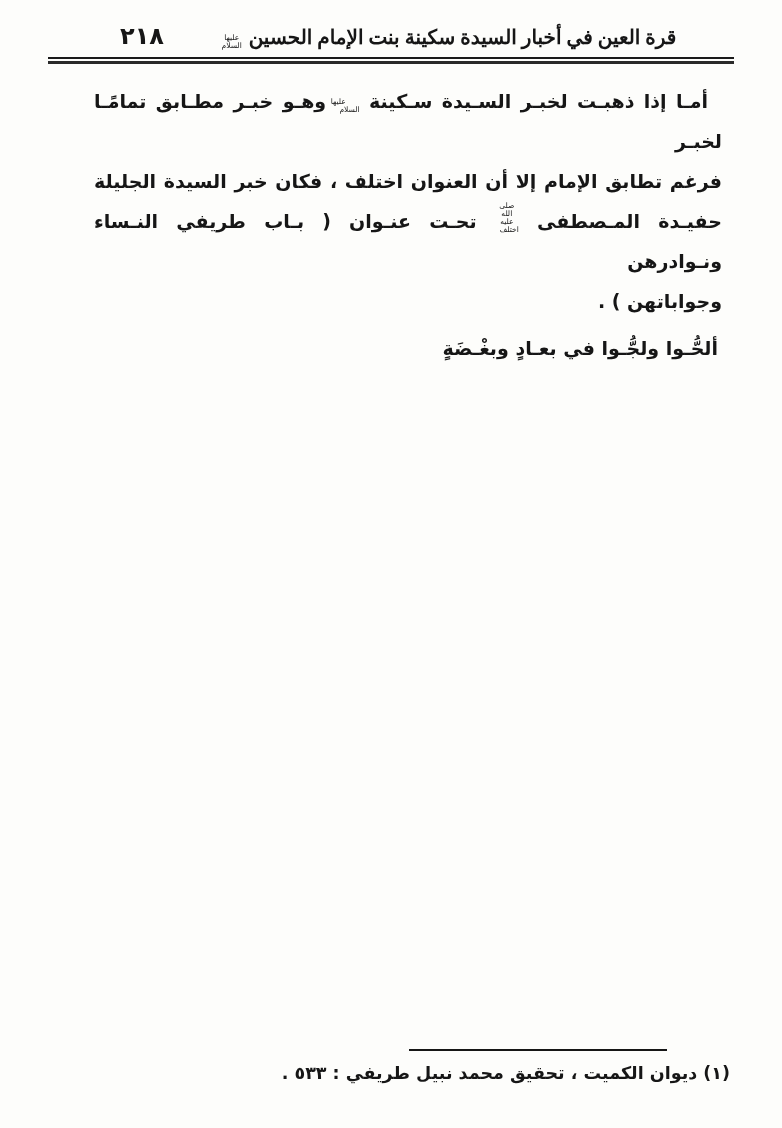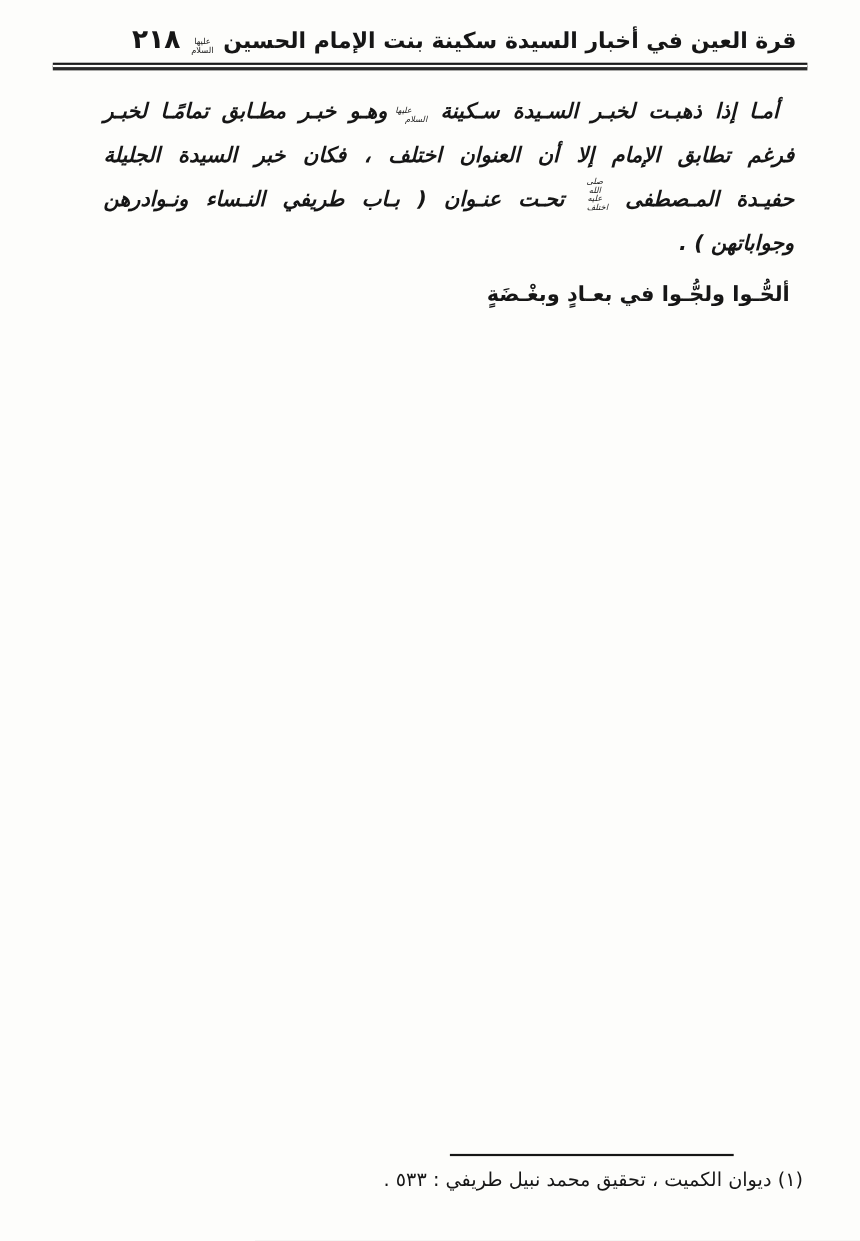--- a/index.html
+++ b/index.html
@@ -20,20 +20,21 @@
     display: flex;
     align-items: flex-end;
     padding: 22px 50px 0 46px;
   }
   .header-title-wrap {
     flex: 1;
     text-align: center;
     font-size: 20px;
     font-weight: 700;
     white-space: nowrap;
+    font-family: Liberation Serif, serif;
   }
   .header-page-number {
     width: 118px;
     text-align: right;
     font-size: 24px;
     font-weight: 700;
     letter-spacing: 2px;
   }
   .header-rule {
     margin: 7px 48px 0 48px;
@@ -53,21 +54,20 @@
     vertical-align: -4px;
     white-space: normal;
     letter-spacing: 0;
   }
   
   .body-text {
     margin: 20px 60px 0 94px;
     font-size: 19px;
     font-weight: 700;
     line-height: 40px;
-    font-style: italic;
   }
   .body-line {
     text-align: justify;
     text-align-last: justify;
   }
   .body-line.first { text-indent: 14px; }
   .body-line.last {
     text-align: center;
     text-align-last: right;
   }
@@ -97,21 +97,21 @@
     text-align: right;
   }
   .footnote-separator {
     width: 258px;
     height: 2px;
     background: #161616;
     margin: 0 63px 9px auto;
   }
   .footnote-line {
     font-size: 17.5px;
-    font-weight: 400;
+    font-weight: 700;
     line-height: 26px;
   }
 </style>
 </head>
 <body>
 
 <div class="page">
 
   <div class="header">
     <div class="header-title-wrap">

